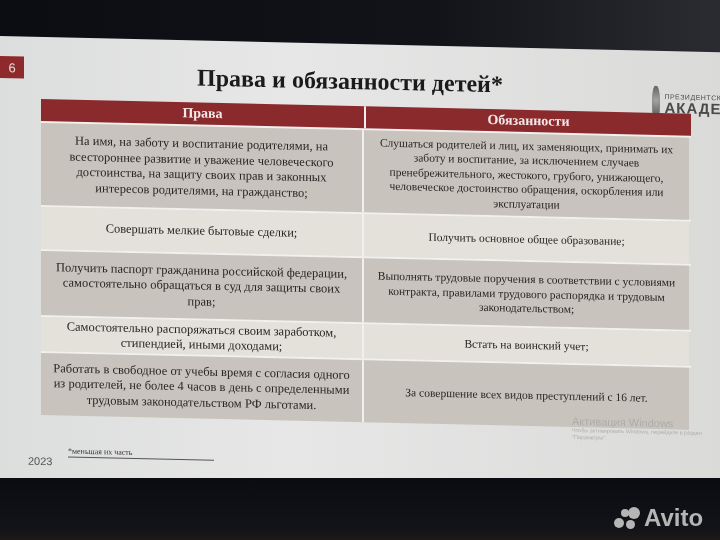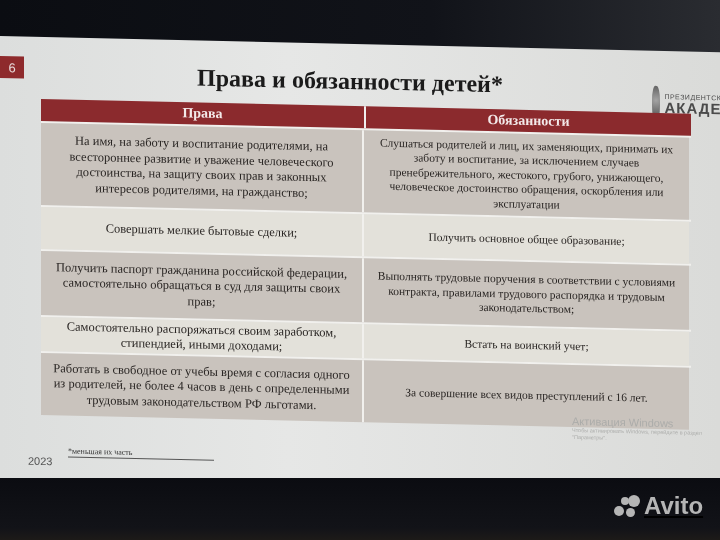--- a/index.html
+++ b/index.html
@@ -82,21 +82,21 @@
     position:absolute; left:28px; top:418px; font-family:"Liberation Sans", sans-serif;
     font-size:11px; color:#555;
   }
   .footnote {
     position:absolute; left:68px; top:409px; font-size:8px; color:#333;
   }
   .footnote-line {
     position:absolute; left:68px; top:419px; width:146px; height:1px; background:#555;
   }
   .avito {
-    position:absolute; left:614px; top:492px; display:flex; align-items:center; gap:4px;text-decoration:underline;
+    position:absolute; left:614px; top:504px; display:flex; align-items:center; gap:4px;
   }
   .dots { position:relative; width:26px; height:22px; }
   .dot { position:absolute; border-radius:50%; background:#b5b5b5; }
   .avito-text {
     font-family:"Liberation Sans", sans-serif; font-weight:bold; font-size:24px; color:#b5b5b5;
   }
 </style>
 </head>
 <body>
 

